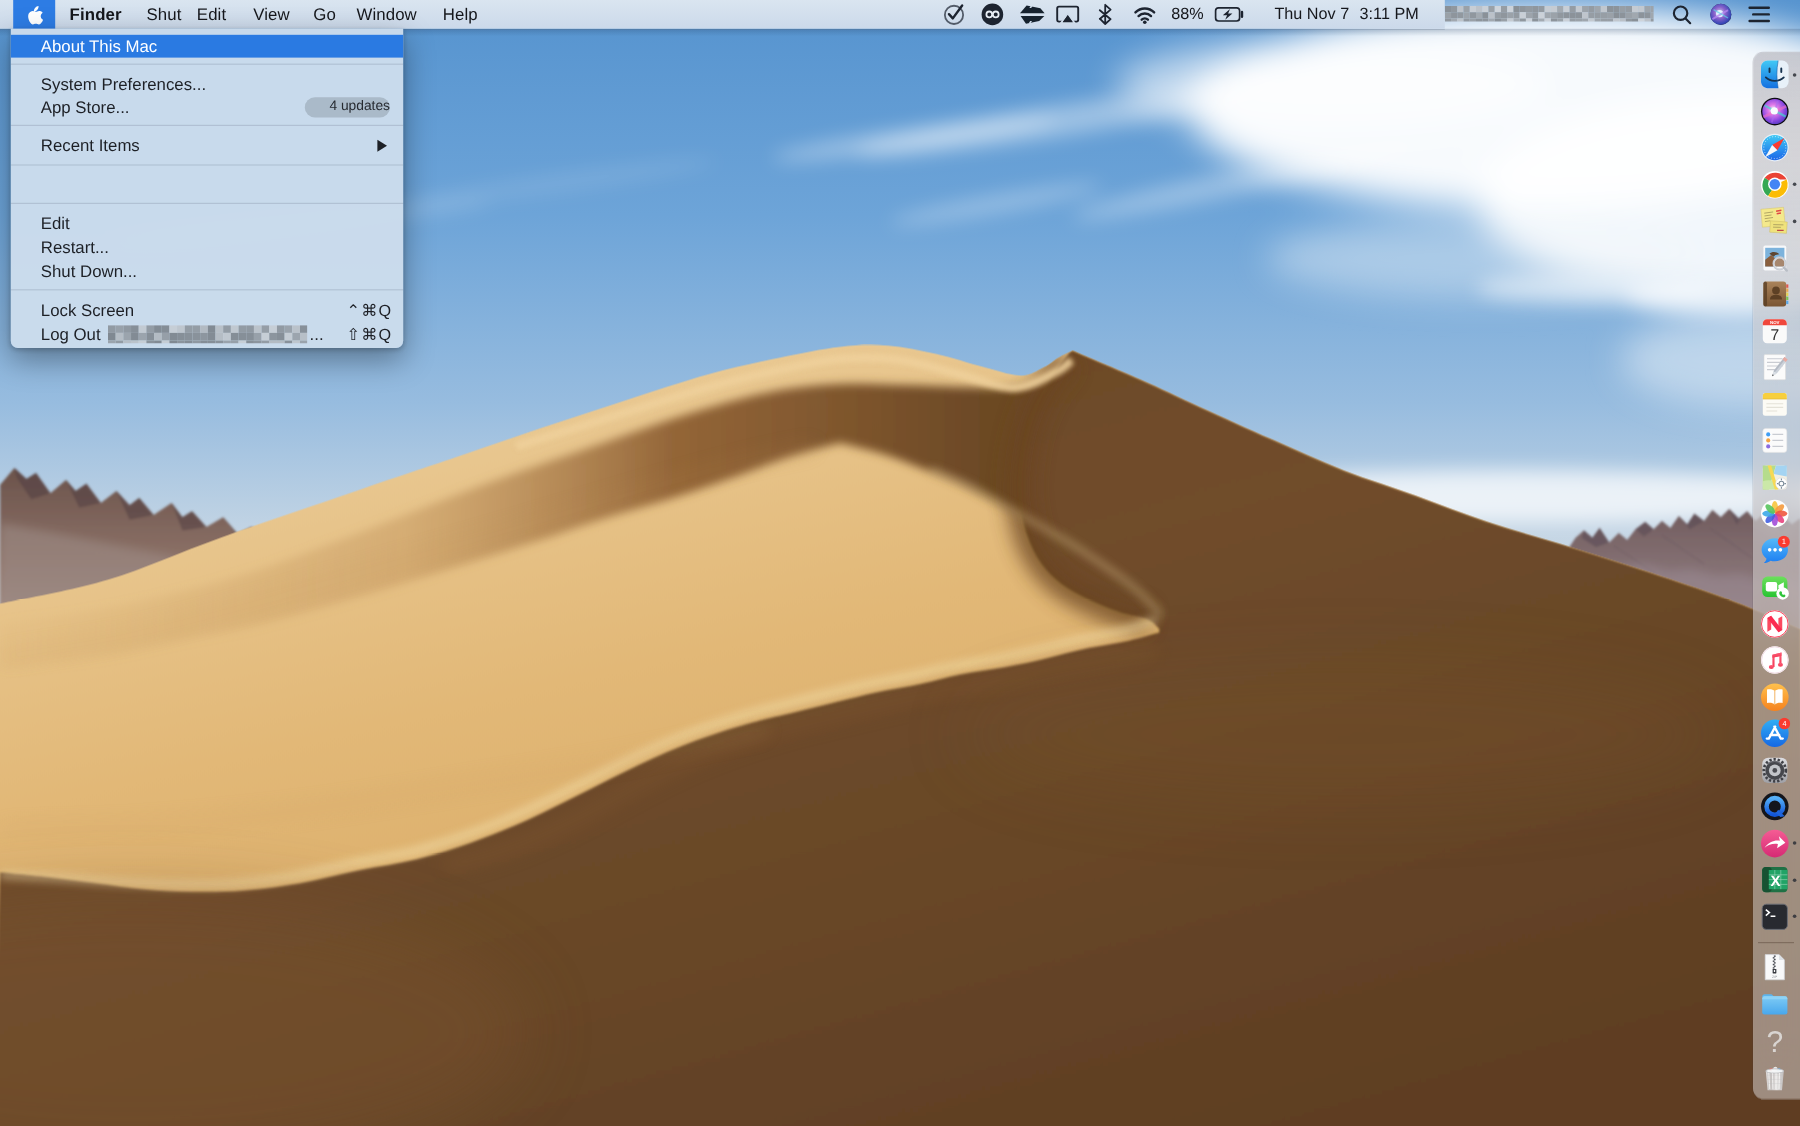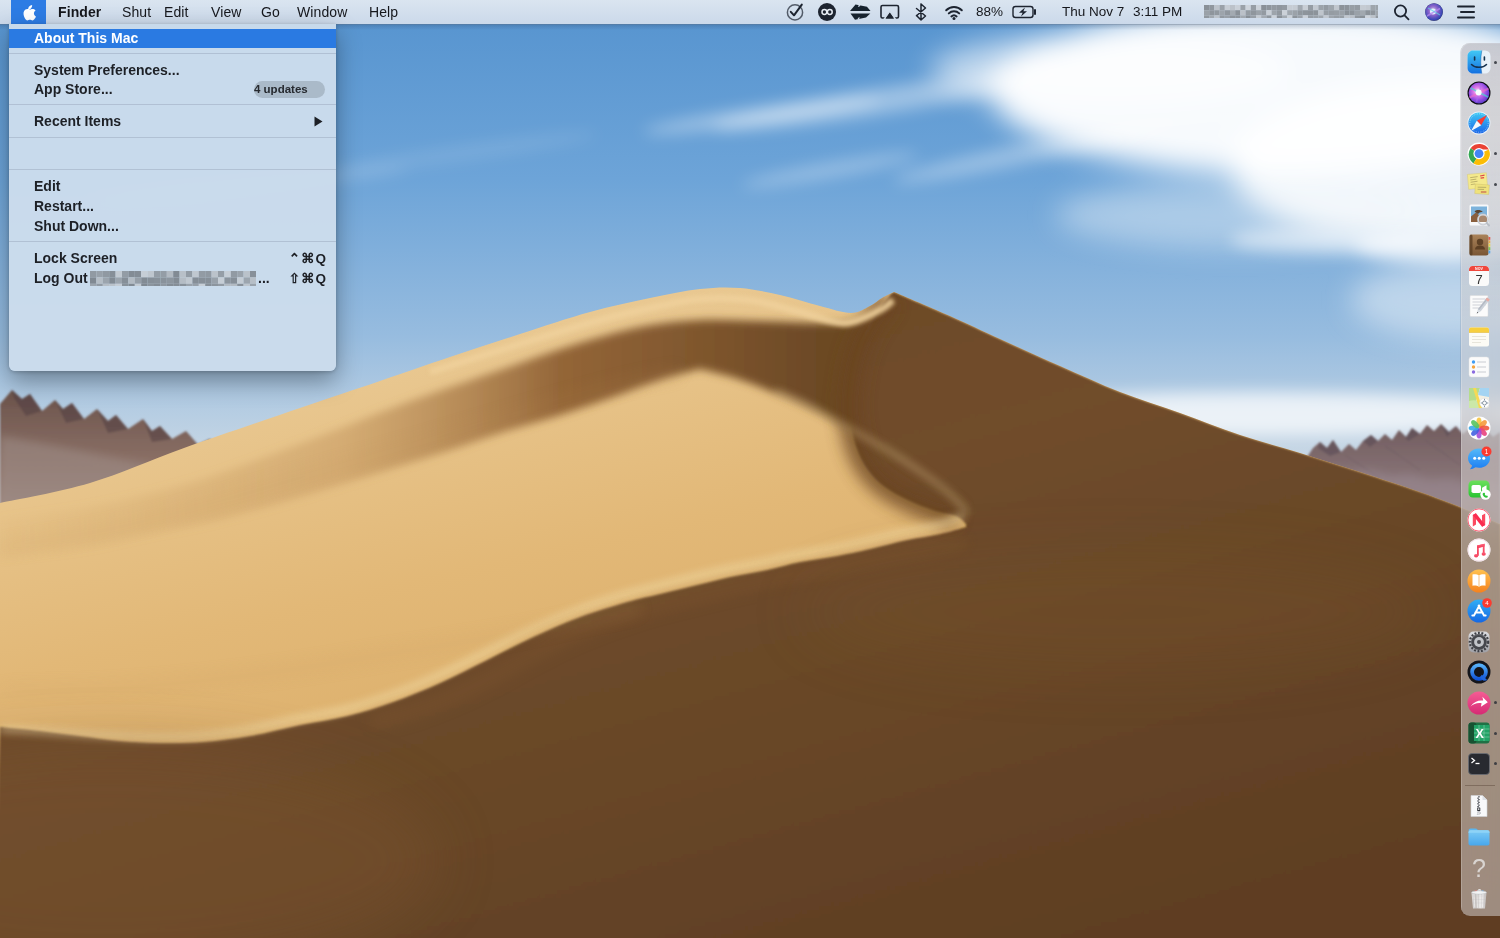--- a/index.html
+++ b/index.html
@@ -1,27 +1,27 @@
 <!DOCTYPE html>
 <html><head><meta charset="utf-8"><style>
 html,body{margin:0;padding:0;width:1500px;height:938px;overflow:hidden;font-family:"Liberation Sans",sans-serif;background:#6ea5d8}
 #wall{position:absolute;top:0;left:0;z-index:0}
-.menubar{position:absolute;top:0;left:0;width:1500px;height:24px;z-index:30;background:linear-gradient(180deg,#dae5f0,#cbd9ea);box-shadow:0 0.5px 0 rgba(100,115,135,0.6)}
+.menubar{position:absolute;top:0;left:0;width:1204px;height:24px;z-index:30;background:linear-gradient(180deg,#dae5f0,#cbd9ea);box-shadow:0 0.5px 0 rgba(100,115,135,0.6)}
 .menushadow{position:absolute;top:24px;left:0;width:1500px;height:6px;z-index:5;background:linear-gradient(rgba(30,50,80,0.22),rgba(30,50,80,0))}
 .applehl{position:absolute;left:11px;top:0;width:35px;height:24px;background:#2d7ce4;display:flex;align-items:center;justify-content:center}
 .mi{position:absolute;top:0;line-height:24px;font-size:14px;color:#15171c;letter-spacing:0.1px}
 .bold{font-weight:bold}
 .mtxt{position:absolute;top:0;line-height:24px;font-size:13.5px;color:#15171c}
 .stat{position:absolute;left:0;top:0}
-.amenu{position:absolute;left:9px;top:24px;width:327px;height:347px;z-index:40;background:rgba(203,220,236,0.97);border-radius:0 0 6px 6px;box-shadow:0 10px 25px rgba(0,0,0,0.35),0 1px 4px rgba(0,0,0,0.2);font-weight:bold;}
+.amenu{position:absolute;left:9px;top:24px;width:327px;height:266px;z-index:40;background:rgba(203,220,236,0.97);border-radius:0 0 6px 6px;box-shadow:0 10px 25px rgba(0,0,0,0.35),0 1px 4px rgba(0,0,0,0.2);}
 .mrow{position:absolute;left:0;width:327px;height:19px;line-height:19px;font-size:14px;color:#1d2026;padding-left:25px;box-sizing:border-box}
 .mrow.hl{background:#2a7ae2;color:#fff}
 .msep{position:absolute;left:0;width:327px;height:1px;background:rgba(55,65,85,0.16)}
 .sc{position:absolute;right:9px;letter-spacing:1px;font-size:13.5px}
-.badge{position:absolute;left:245px;top:1px;width:71px;height:17px;border-radius:8.5px;background:rgba(145,158,172,0.55);font-size:11.5px;line-height:17px;text-align:left;padding:0;color:#262a30}
+.badge{position:absolute;left:245px;top:1px;width:71px;height:17px;border-radius:8.5px;background:rgba(145,158,172,0.55);font-size:11.5px;line-height:17px;text-align:right;padding:0;color:#262a30}
 .dockbg{position:absolute;right:0;top:43px;width:39px;height:873px;z-index:10;background:rgba(210,205,206,0.55);border-radius:9px 0 0 9px;box-shadow:inset 0.5px 0.5px 0 rgba(255,255,255,0.4),-0.5px 0 0 rgba(60,60,70,0.25);backdrop-filter:blur(26px) saturate(1.2)}
 .dockshade{position:absolute;right:0;top:43px;width:39px;height:280px;z-index:11;border-radius:9px 0 0 0;background:linear-gradient(rgba(118,126,150,0.22),rgba(118,126,150,0))}
 .docksep{position:absolute;right:5px;top:785px;width:30px;height:1px;z-index:12;background:rgba(70,50,35,0.35)}
 .dicon{position:absolute;left:1465.5px;z-index:12}
 .rdot{position:absolute;left:1493.5px;width:3px;height:3px;border-radius:50%;background:rgba(45,48,55,0.85);z-index:12}
 </style></head><body>
 <svg id="wall" width="1500" height="938" viewBox="0 0 1500 938" xmlns="http://www.w3.org/2000/svg">
 <defs>
 <linearGradient id="skyg" x1="0" y1="0" x2="0" y2="1">
  <stop offset="0" stop-color="#5593cf"></stop>

